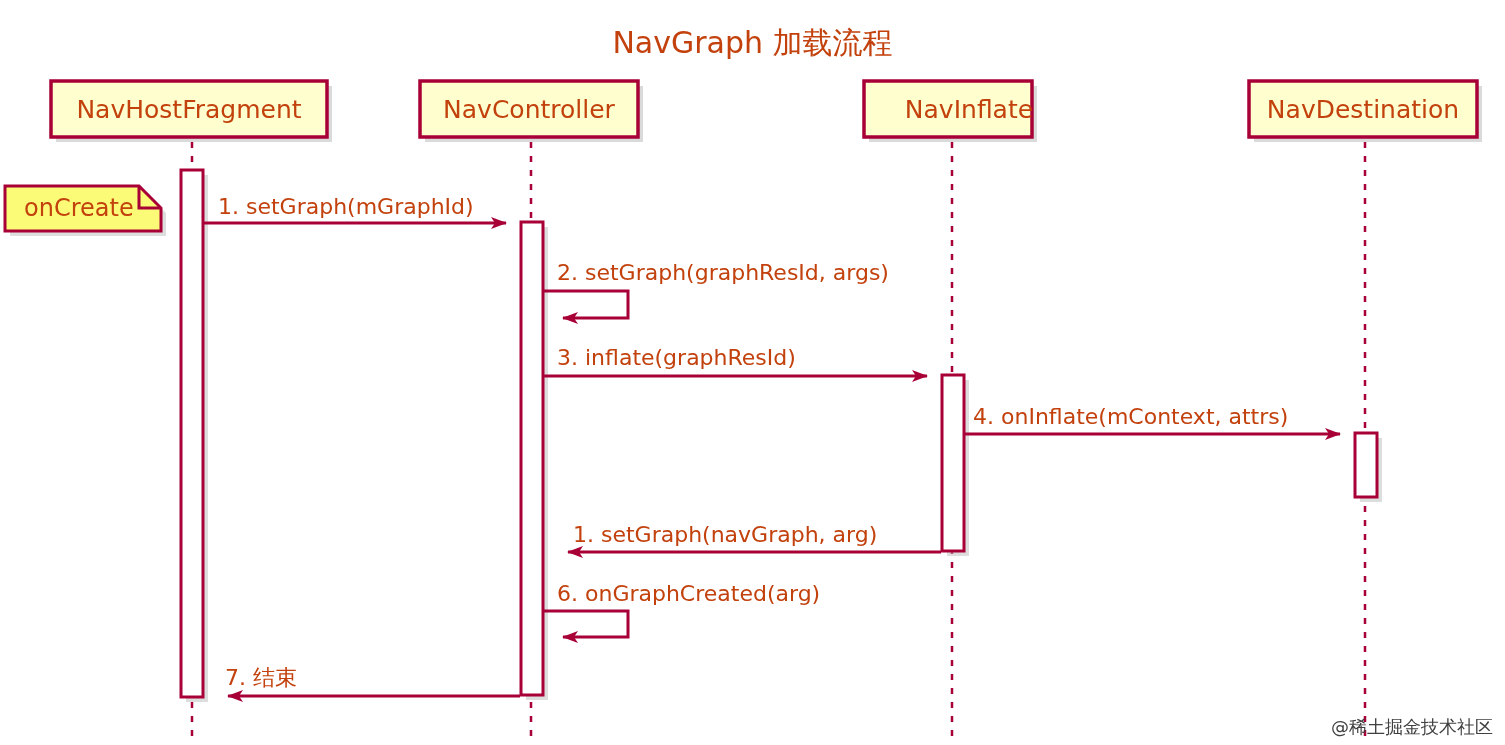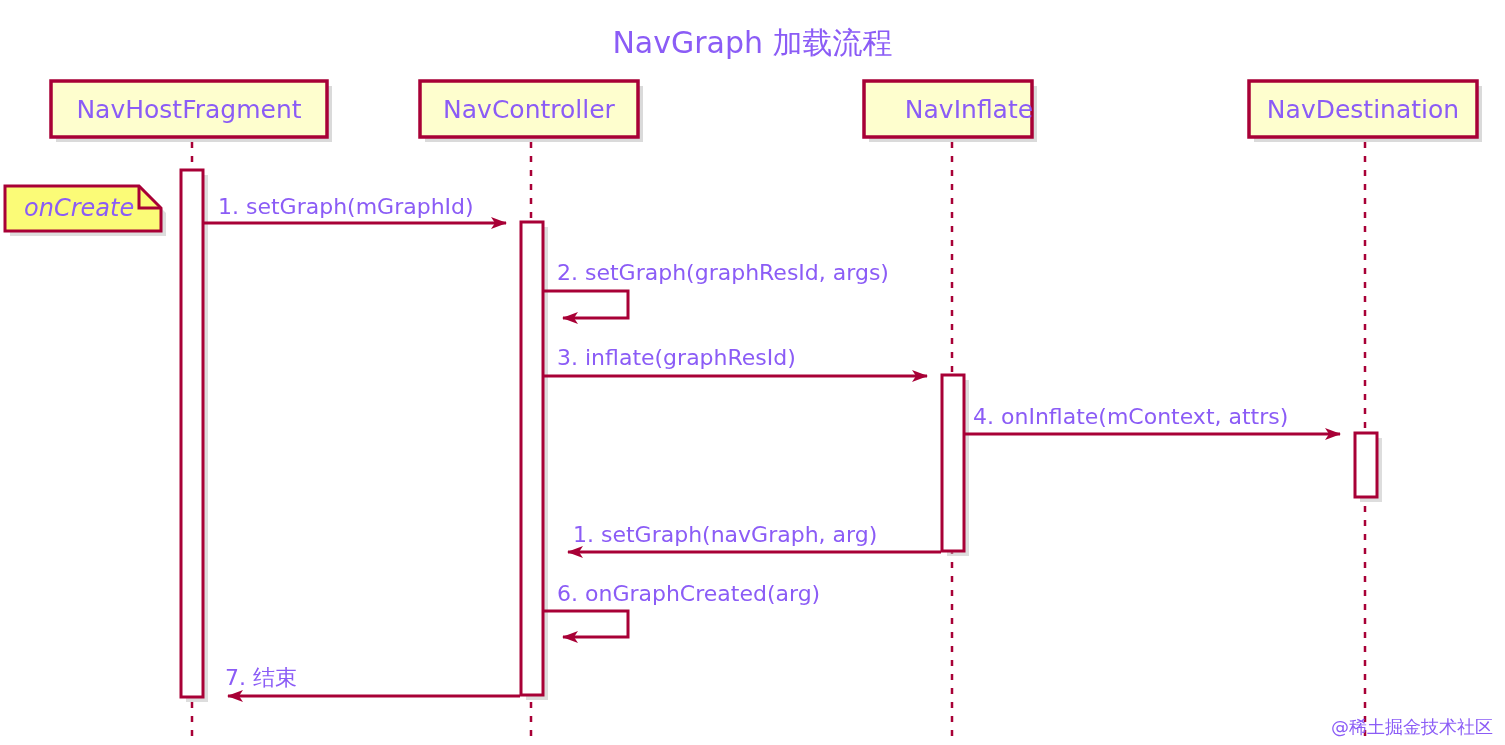--- a/index.html
+++ b/index.html
@@ -27,21 +27,21 @@
     position: absolute;
     left: 0; top: 0;
     width: 1505px;
     height: 745px;
   }
 
   
   .txt {
     position: absolute;
     white-space: nowrap;
-    color: #8b5cf6;
+    color: #c2410c;
     line-height: 1;
   }
 
   .diagram-title {
     font-size: 30px;
     left: 0;
     top: 28px;
     width: 1505px;
     text-align: center;
     white-space: nowrap;
@@ -52,29 +52,28 @@
     text-align: center;
     white-space: nowrap;
   }
 
   .message-label {
     font-size: 22px;
   }
 
   .note-label {
     font-size: 24px;
-    font-style: italic;
   }
 
   .watermark {
     position: absolute;
     right: 12px;
     bottom: 6px;
     font-size: 18px;
-    color: #8b5cf6;
+    color: #404040;
     white-space: nowrap;
   }
 </style>
 </head>
 <body>
 
 <div id="diagram-root">
 
   <svg class="svg-layer" viewBox="0 0 1505 745">
     <defs>

